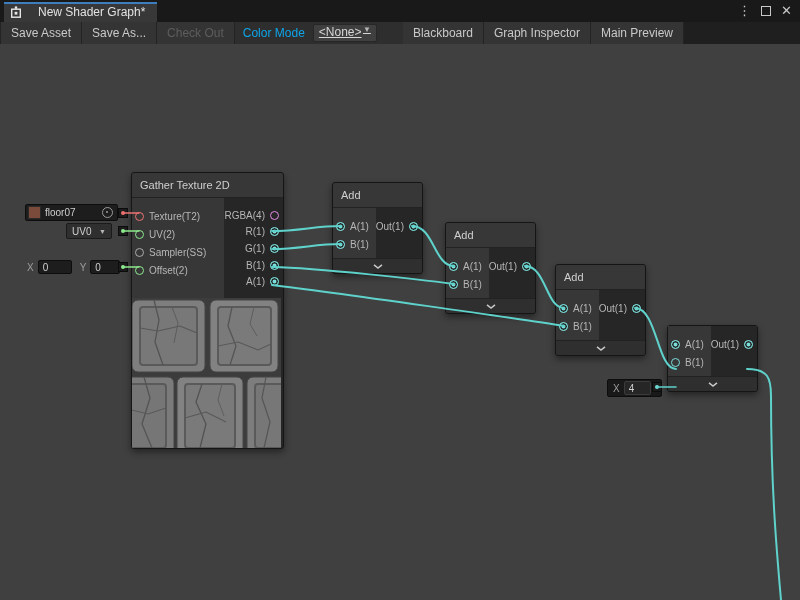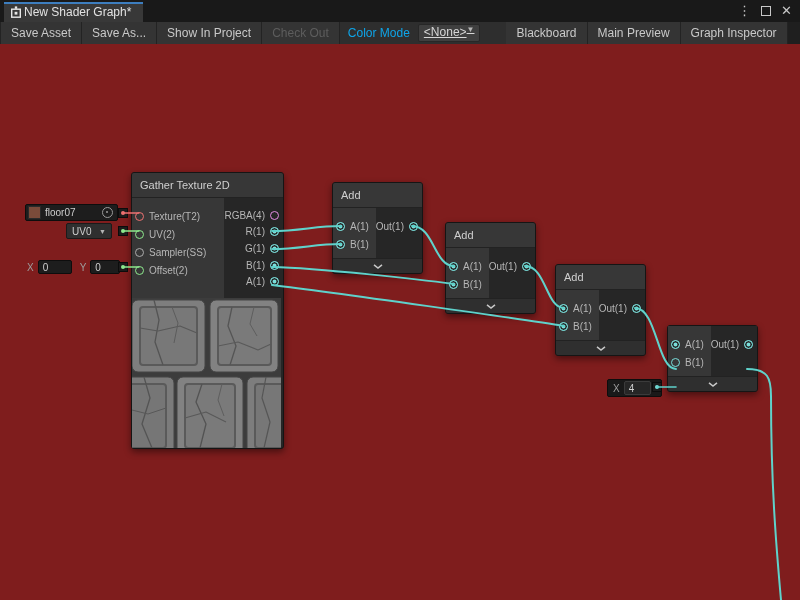--- a/index.html
+++ b/index.html
@@ -2,39 +2,39 @@
 <html><head>
 <meta charset="utf-8">
 <style>
   html,body{margin:0;padding:0;background:#1f1f1f;width:800px;height:600px;overflow:hidden;
     font-family:"Liberation Sans", sans-serif; -webkit-font-smoothing:antialiased;}
   #root{position:relative;width:800px;height:600px;background:#1f1f1f;}
 
   
   .titlebar{position:absolute;left:0;top:0;width:800px;height:22px;background:#191919;display:flex;align-items:flex-end;}
   .tab{position:relative;margin-left:4px;height:20px;background:#383838;display:flex;align-items:center;
-       padding:0 12px 0 6px;gap:2px;color:#e2e2e2;font-size:12px;white-space:nowrap;}
+       padding:0 12px 0 6px;gap:16px;color:#e2e2e2;font-size:12px;white-space:nowrap;}
   .tab::before{content:"";position:absolute;left:0;top:0;right:0;height:2px;background:#3d7ebf;}
   .win-controls{margin-left:auto;display:flex;align-items:center;gap:10px;padding-right:8px;color:#c8c8c8;height:22px;}
   .win-controls .glyph{font-size:13px;line-height:22px;cursor:default;}
   .maxbox{width:8px;height:8px;border:1.5px solid #c8c8c8;display:inline-block;}
 
   
   .toolbar{position:absolute;left:0;top:22px;width:684px;height:22px;background:#2e2e2e;
            border-bottom:1px solid #1a1a1a;display:flex;align-items:stretch;font-size:12px;color:#c9c9c9;}
   .tbtn{display:flex;align-items:center;padding:0 10px;background:#343434;border-right:1px solid #232323;cursor:default;white-space:nowrap;}
   .tbtn:first-child{border-left:1px solid #232323;}
   .tbtn.disabled{color:#5d5d5d;}
   .tlabel{display:flex;align-items:center;padding:0 8px;margin-left:auto;color:#0ea5e9;white-space:nowrap;}
   .tdrop{align-self:center;width:98px;height:16px;background:#3f3f3f;border:1px solid #272727;border-radius:2px;
          display:flex;padding:0 5px;color:#d6d6d6;margin-right:26px;text-decoration:underline;}
   .tdrop .arrow{margin-left:auto;font-size:8px;color:#b5b5b5;}
 
   
-  .canvas{position:absolute;left:0;top:44px;width:800px;height:556px;background:#7f1d1d;overflow:hidden;}
+  .canvas{position:absolute;left:0;top:44px;width:800px;height:556px;background:#404040;overflow:hidden;}
   .wires{position:absolute;left:0;top:0;width:800px;height:556px;z-index:5;pointer-events:none;}
 
   
   .node{position:absolute;background:#262626;border:1px solid #151515;border-radius:3px;z-index:2;
         box-shadow:0 3px 7px rgba(0,0,0,.45);}
   .node-header{height:24px;line-height:24px;padding:0 8px;background:#373737;color:#cfcfcf;font-size:11px;
                border-bottom:1px solid #222;border-radius:2px 2px 0 0;white-space:nowrap;overflow:hidden;}
   .node-body{display:flex;}
   .in-col{background:#373737;padding:9px 4px 8px 3px;}
   .out-col{background:#262626;flex:1;display:flex;flex-direction:column;align-items:flex-end;padding:9px 4px 8px 0;}
@@ -80,30 +80,29 @@
     <div class="win-controls">
       <span class="glyph">⋮</span>
       <span class="maxbox"></span>
       <span class="glyph">✕</span>
     </div>
   </div>
 
   <div class="toolbar">
     <div class="tbtn">Save Asset</div>
     <div class="tbtn">Save As...</div>
-    <div class="tbtn">Show In Project</div>
     <div class="tbtn disabled">Check Out</div>
     <div class="tlabel">Color Mode</div>
     <div class="tdrop">
       <span>&lt;None&gt;</span>
       <span class="arrow">▼</span>
     </div>
     <div class="tbtn">Blackboard</div>
+    <div class="tbtn">Graph Inspector</div>
     <div class="tbtn">Main Preview</div>
-    <div class="tbtn">Graph Inspector</div>
   </div>
 
   <div class="canvas">
 
     <div class="node" style="left:131px;top:128px;width:151px;">
       <div class="node-header">Gather Texture 2D</div>
       <div class="node-body" style="height:100px;">
         <div class="in-col" style="width:106px;box-sizing:border-box;">
           <div class="prow">
               <span class="port" style="--c:#ed7171"></span>

